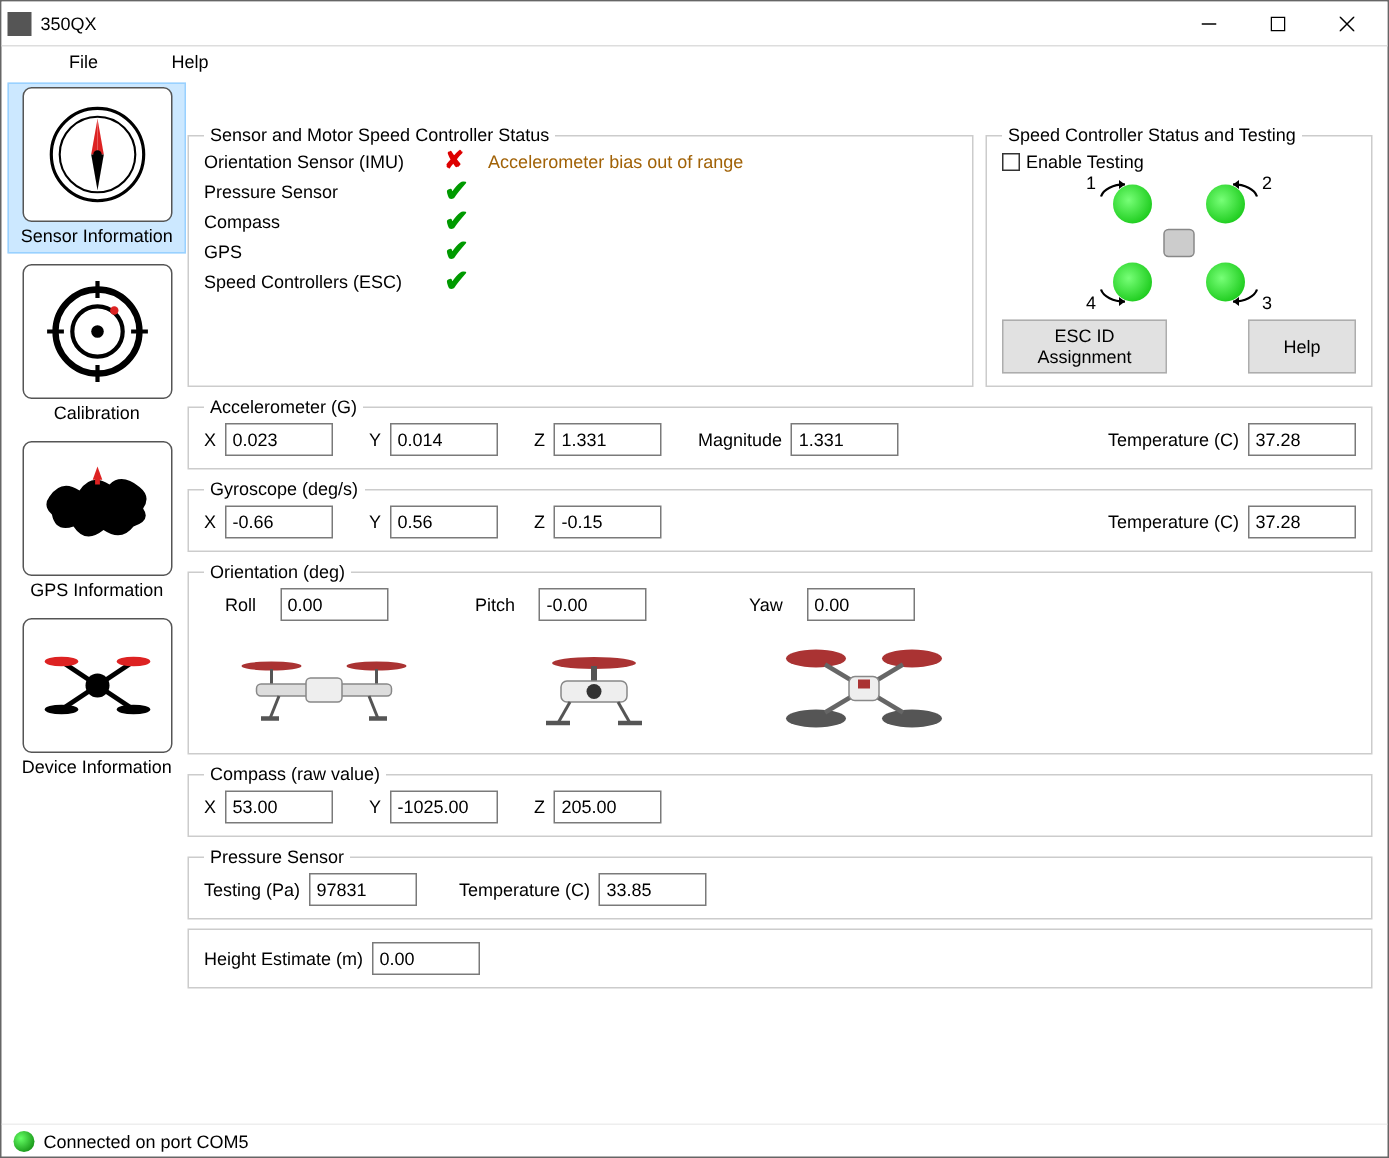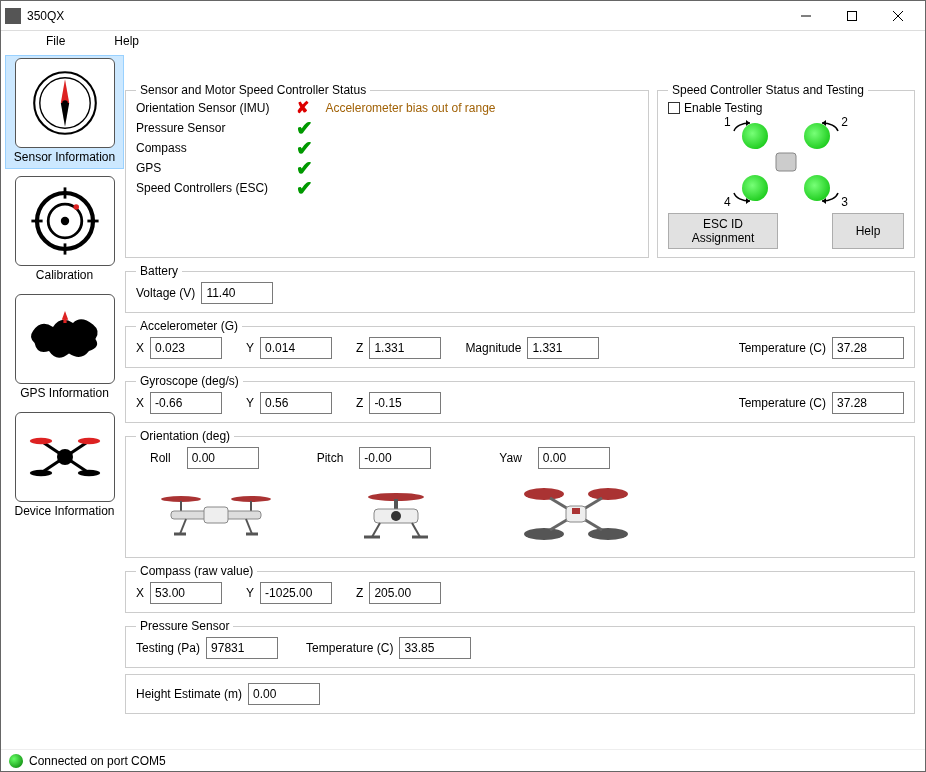--- a/index.html
+++ b/index.html
@@ -291,27 +291,20 @@
           <div class="motor" style="right:26px; bottom:6px;"></div>
           <div class="motor" style="left:26px; bottom:6px;"></div>
         </div>
         <div class="esc-btns">
           <button class="btn">ESC ID Assignment</button>
           <button class="btn" style="width:72px;">Help</button>
         </div>
       </fieldset>
     </div>
 
-    <fieldset>
-      <legend>Battery</legend>
-      <div class="field-row">
-        <label>Voltage (V)</label>
-        <input type="text" class="small-in" value="11.40" style="">
-      </div>
-    </fieldset>
 
     <fieldset>
       <legend>Accelerometer (G)</legend>
       <div class="field-row">
         <label>X</label>
         <input type="text" class="small-in" value="0.023" style="">
         <span style="width:16px"></span>
         <label>Y</label>
         <input type="text" class="small-in" value="0.014" style="">
         <span style="width:16px"></span>

